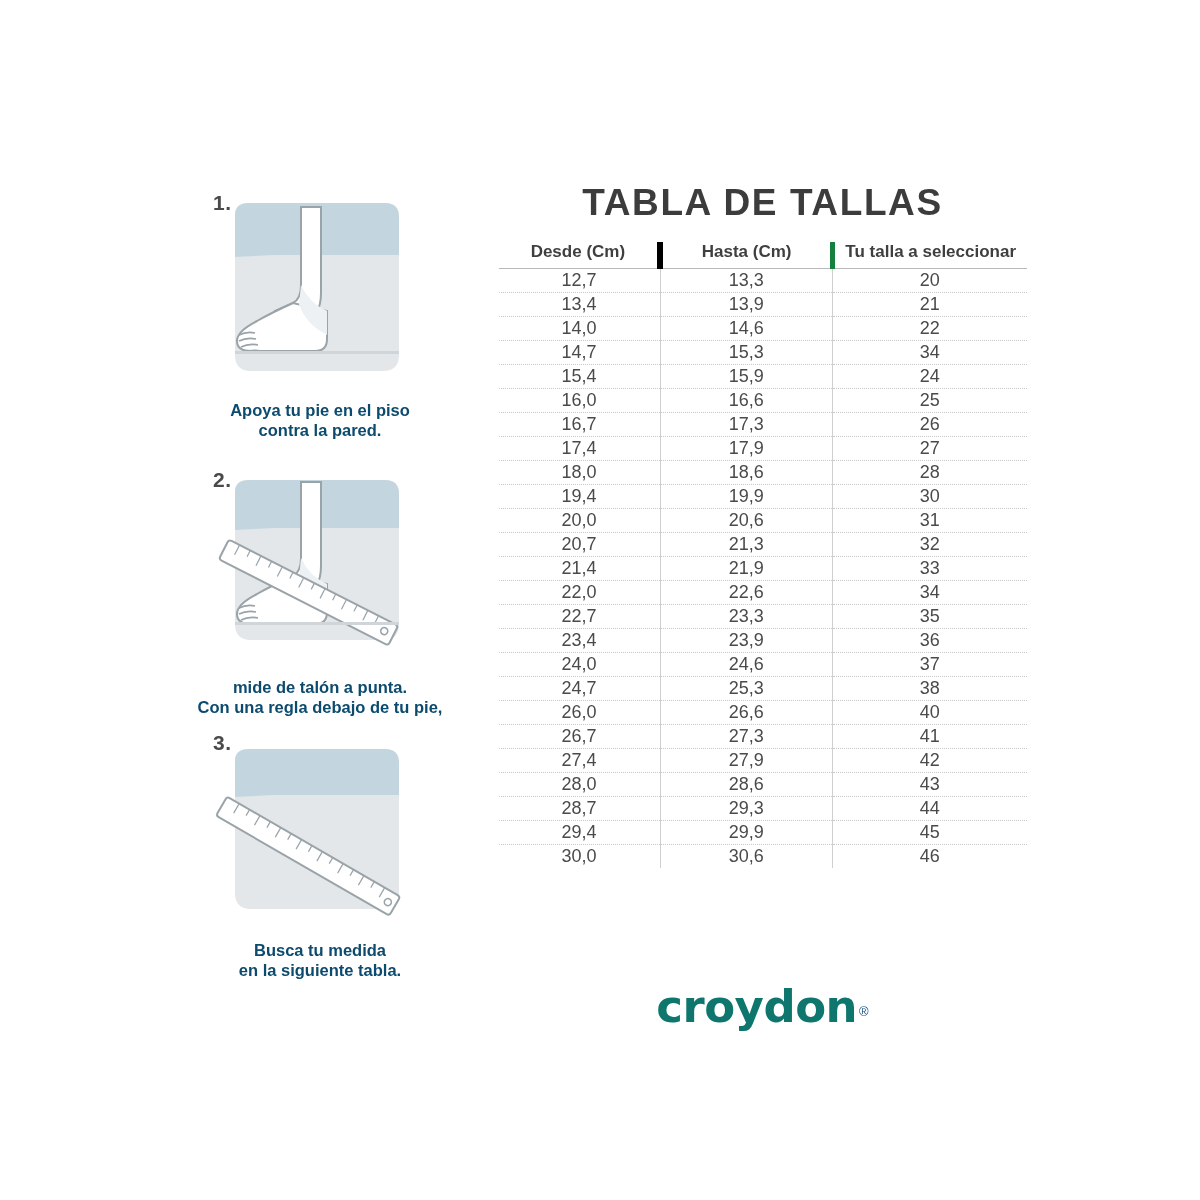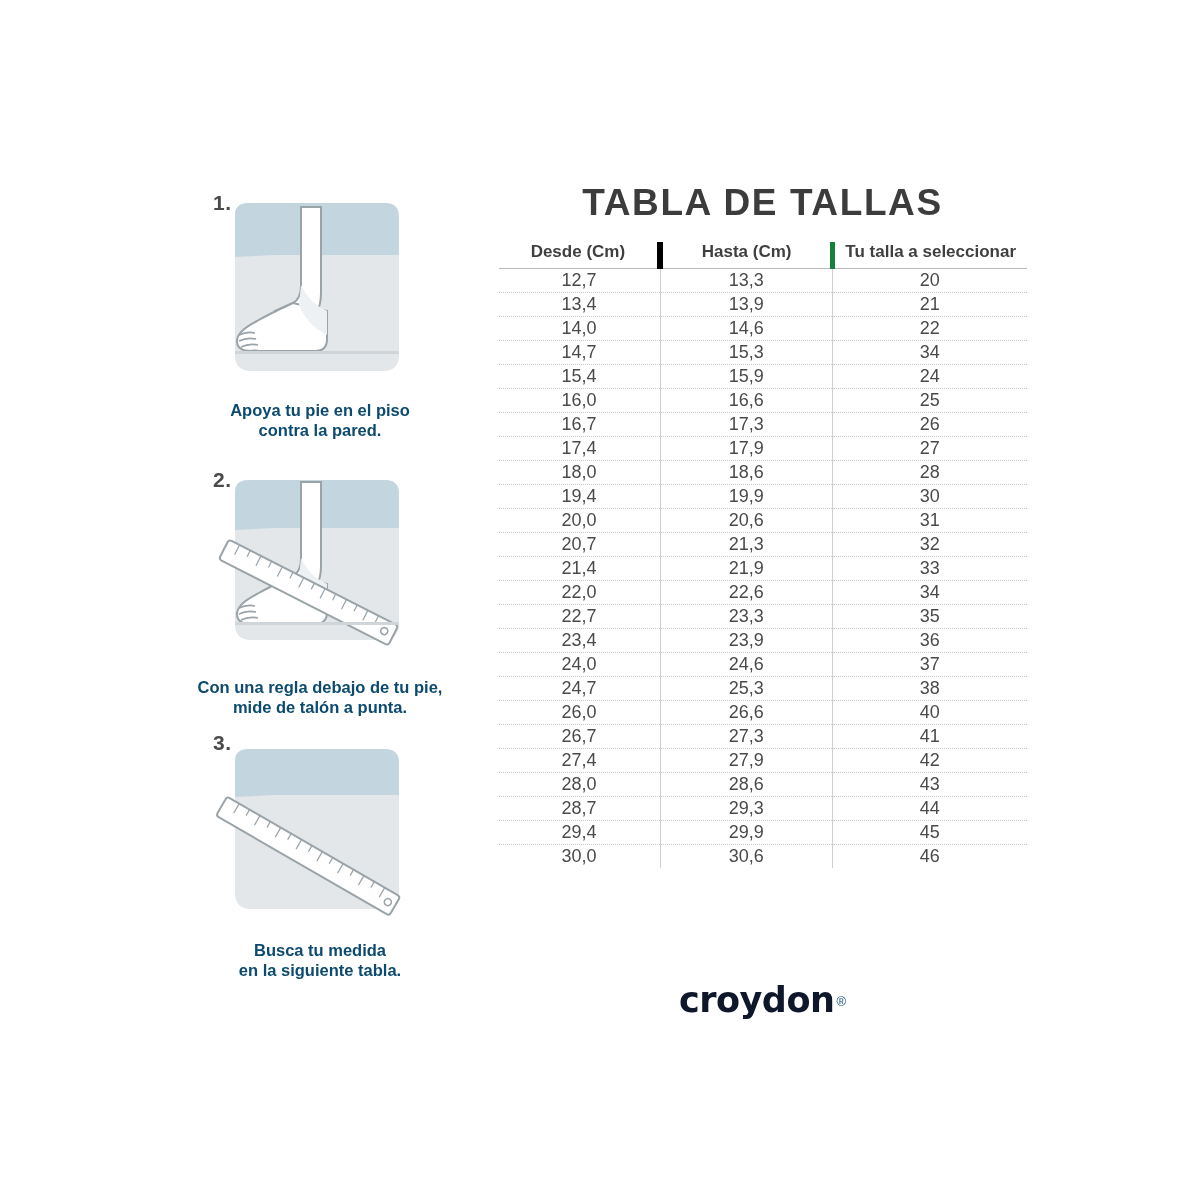--- a/index.html
+++ b/index.html
@@ -109,23 +109,23 @@
   
   #brand {
     position: absolute;
     left: 490px;
     top: 980px;
     width: 545px;
     text-align: center;
   }
   #brand-word {
     font-family: "DejaVu Sans", sans-serif;
-    font-size: 35px;
+    font-size: 45px;
     font-weight: bold;
-    color: #0f172a;
+    color: #0f766e;
     letter-spacing: -0.5px;
     display: inline-block;
   }
   #brand-reg {
     font-size: 13px;
     color: #1b4f82;
     vertical-align: super;
     display: inline-block;
     margin-left: 2px;
   }
@@ -200,22 +200,22 @@
               <line x1="192" y1="128" x2="192" y2="139"></line>
               <line x1="204" y1="128" x2="204" y2="135"></line>
             </g>
             <circle cx="216" cy="139" r="3.5" fill="none" stroke="#9aa3a8" stroke-width="1.6"></circle>
           </g>
           <rect x="60" y="160" width="164" height="3" fill="#cfd5d8"></rect>
         </svg>
       </div>
       <div class="step-num">2.</div>
       <div class="step-caption">
+        <div>mide de talón a punta.</div>
         <div>Con una regla debajo de tu pie,</div>
-        <div>mide de talón a punta.</div>
       </div>
     </div>
 
     <div class="step" style="margin-top:20px;">
       <div class="art-box">
         <svg width="290" height="215" viewBox="0 0 290 215">
           <path d="M60 24 Q60 12 74 12 L210 12 Q224 12 224 26 L224 156 Q224 172 208 172 L76 172 Q60 172 60 156 Z" fill="#e4e7e9"></path>
           <path d="M60 24 Q60 12 74 12 L210 12 Q224 12 224 26 L224 52 L60 60 Z" fill="#c3d6e0"></path>
           <rect x="60" y="48" width="164" height="10" fill="#c3d6e0"></rect>
 

